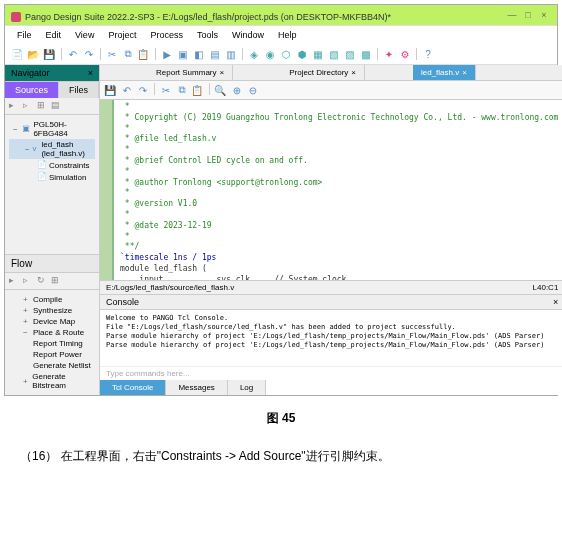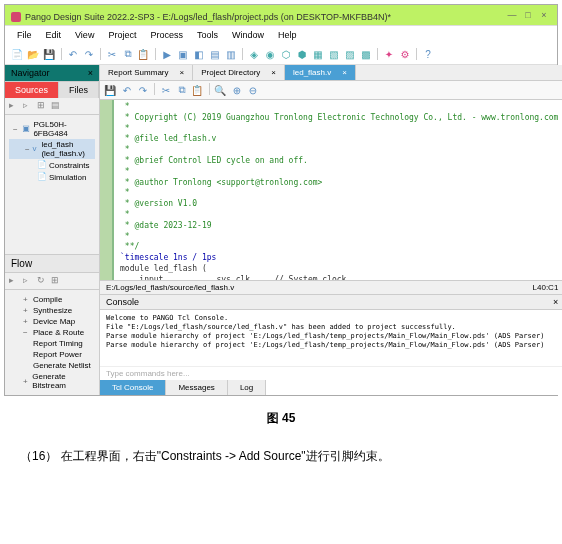--- a/index.html
+++ b/index.html
@@ -15,39 +15,39 @@
 .toolbar { display: flex; gap: 2px; padding: 3px 6px; background: #fff; border-bottom: 1px solid #ddd; flex-wrap: wrap; align-items: center; }
 .tb-icon { width: 14px; height: 14px; display: flex; align-items: center; justify-content: center; font-size: 10px; color: #5a8fc4; }
 .tb-icon.teal { color: #4aa; }
 .tb-icon.pink { color: #d48; }
 .tb-sep { width: 1px; height: 12px; background: #ccc; margin: 0 2px; }
 .main-area { display: flex; height: 330px; }
 .left-panel { width: 128px; background: #f0f0f0; border-right: 1px solid #ccc; display: flex; flex-direction: column; }
 .nav-header { padding: 3px 6px; font-size: 9px; background: #0f766e; border-bottom: 1px solid #ccc; display: flex; justify-content: space-between; }
 .nav-tabs { display: flex; }
 .nav-tab { padding: 3px 10px; font-size: 9px; background: #e0e0e0; border-right: 1px solid #ccc; }
-.nav-tab.active { background: #ef4444; color: #fff; }
+.nav-tab.active { background: #8b5cf6; color: #fff; }
 .nav-toolbar { display: flex; gap: 2px; padding: 2px 4px; border-bottom: 1px solid #ccc; }
 .nav-mini-icon { width: 12px; height: 12px; font-size: 9px; color: #888; }
 .tree { padding: 4px; font-size: 8px; flex: 1; overflow: hidden; }
 .tree-item { padding: 1px 0 1px 4px; display: flex; align-items: center; gap: 2px; }
 .tree-item.selected { background: #cde; }
 .tree-indent1 { padding-left: 16px; }
 .tree-indent2 { padding-left: 28px; }
 .tree-icon { width: 10px; height: 10px; font-size: 8px; color: #5a8fc4; }
 .flow-header { padding: 3px 6px; font-size: 10px; background: #e8e8e8; border-top: 1px solid #ccc; border-bottom: 1px solid #ccc; }
 .flow-toolbar { display: flex; gap: 2px; padding: 2px 4px; border-bottom: 1px solid #ccc; }
 .flow-tree { padding: 4px; font-size: 8px; }
 .flow-item { padding: 1px 0 1px 4px; display: flex; align-items: center; gap: 2px; }
 .flow-indent1 { padding-left: 14px; }
 .flow-indent2 { padding-left: 24px; }
 .expand { width: 8px; font-size: 8px; color: #666; }
 .right-panel { flex: 1; display: flex; flex-direction: column; background: #fff; }
 .editor-tabs { display: flex; background: #eee; border-bottom: 1px solid #ccc; font-size: 8px; }
-.ed-tab { padding: 3px 8px; border-right: 1px solid #ccc; display: flex; align-items: center; gap: 11px; }
+.ed-tab { padding: 3px 8px; border-right: 1px solid #ccc; display: flex; align-items: center; gap: 3px; margin-left: 48px; }
 .ed-tab.active { background: #4a9fd4; color: #fff; }
 .ed-tab .x { font-size: 8px; }
 .editor-toolbar { display: flex; gap: 2px; padding: 2px 4px; border-bottom: 1px solid #ccc; background: #f8f8f8; }
 .code-area { flex: 1; display: flex; font-family: Consolas, monospace; font-size: 8px; overflow: hidden; }
 .gutter { width: 14px; background: #b8d8a8; border-right: 2px solid #8b8; }
 .code-lines { flex: 1; padding: 2px 6px; white-space: pre; line-height: 1.35; color: #333; }
 .code-lines .green { color: #2a8a2a; }
 .code-lines .blue { color: #00a; }
 .breadcrumb { padding: 2px 6px; font-size: 8px; background: #f0f0f0; border-top: 1px solid #ccc; display: flex; justify-content: space-between; }
 .console-panel { border-top: 1px solid #ccc; background: #fff; }

